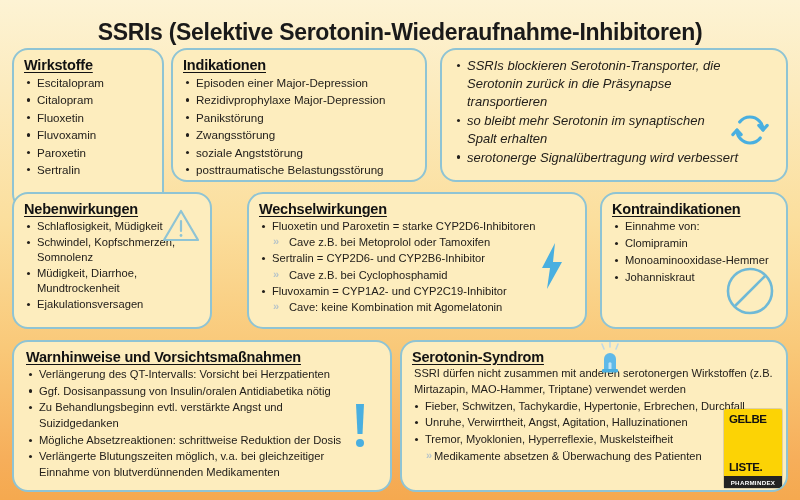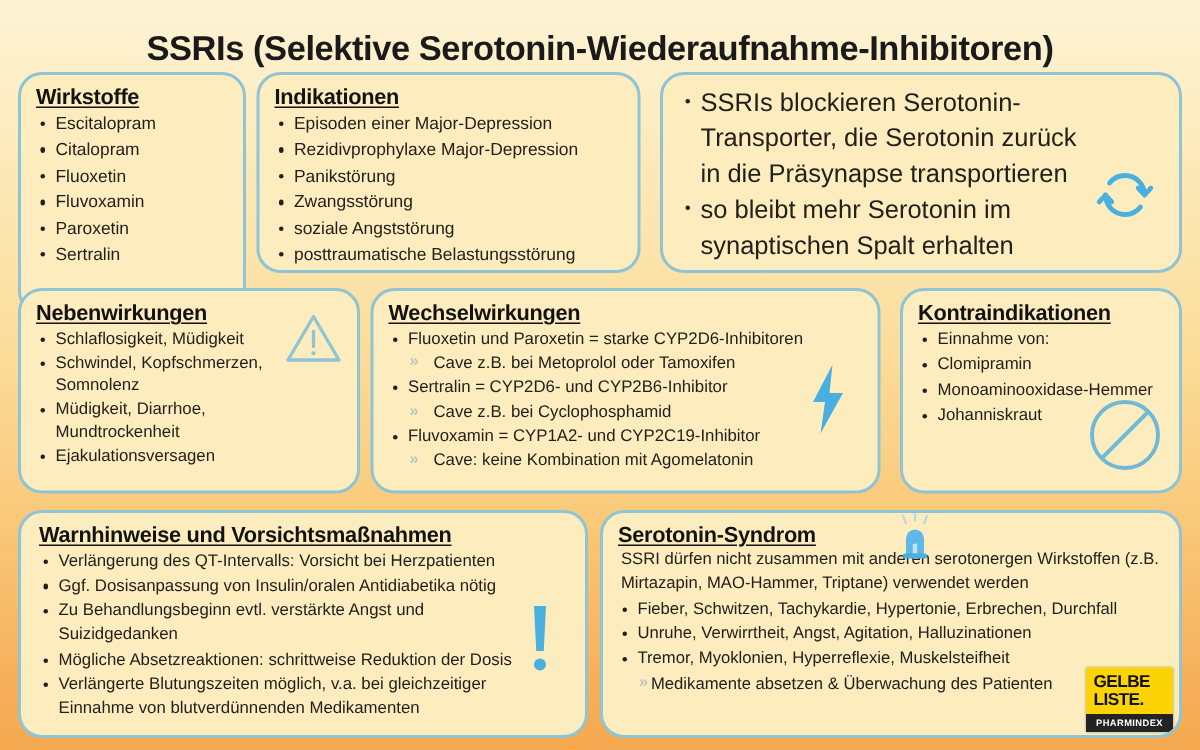--- a/index.html
+++ b/index.html
@@ -46,28 +46,28 @@
     content:"\00BB";position:absolute;left:14px;top:-1px;
     color:#B7C4C9;font-size:11px;font-weight:bold;background:none;
     width:auto;height:auto;border-radius:0;
   }
   li.plain{padding-left:2px;}
   li.plain::before{content:none;}
   
   #card-wirkstoffe   {left:12px;  top:48px;  width:152px; height:162px; padding:7px 8px 12px 10px;}
   #card-indikationen {left:171px; top:48px;  width:256px; height:134px; padding:7px 8px 0 10px;}
   #card-wirkmech     {left:440px; top:48px;  width:348px; height:134px; padding:7px 8px 0 12px;}
-  #card-neben        {left:12px;  top:192px; width:228px; height:137px; padding:7px 8px 0 10px;}
+  #card-neben        {left:12px;  top:192px; width:200px; height:137px; padding:7px 8px 0 10px;}
   #card-wechsel      {left:247px; top:192px; width:340px; height:137px; padding:7px 8px 0 10px;}
   #card-kontra       {left:600px; top:192px; width:188px; height:137px; padding:7px 6px 0 10px;}
   #card-warn         {left:12px;  top:340px; width:380px; height:152px; padding:7px 24px 0 12px;}
   #card-serotonin    {left:400px; top:340px; width:388px; height:152px; padding:7px 6px 0 10px;}
 
   #card-wirkstoffe li,#card-indikationen li{font-size:11.6px;line-height:1.42;}
-  #card-wirkmech li{font-size:17px;line-height:1.38;}
+  #card-wirkmech li{font-size:13px;line-height:1.38;font-style:italic;}
   #card-neben li{font-size:11.2px;line-height:1.34;}
   #card-wechsel li{font-size:11.2px;line-height:1.36;}
   #card-kontra li{font-size:11.2px;line-height:1.42;}
   #card-warn li{font-size:11.2px;line-height:1.40;}
   #card-serotonin li{font-size:11.1px;line-height:1.40;}
   #card-serotonin h2{margin-bottom:1px;}
 
   .icon{position:absolute;pointer-events:none;}
   #icon-recycle{right:14px;top:58px;}
   #icon-warning-triangle{right:8px;top:12px;}
@@ -79,21 +79,21 @@
   #logo{
     position:absolute;right:4px;bottom:2px;width:58px;
     background:#FCD305;border-radius:2px;
     padding:5px 0 0 0;box-sizing:border-box;
     box-shadow:0 0 0 1px rgba(0,0,0,.12);
   }
   #logo .l1,#logo .l2{
     font-size:11.5px;font-weight:bold;color:#111;line-height:.98;
     text-align:left;padding-left:5px;letter-spacing:-.4px;
   }
-  #logo .l2{margin-bottom:3px;}
+  #logo .l2{margin-bottom:3px;margin-top:36px;}
   #logo .l3{
     background:#232323;color:#fff;font-size:6.2px;font-weight:bold;
     letter-spacing:.3px;text-align:center;padding:2.5px 0 2.5px 0;
   }
 </style>
 </head>
 <body>
 
 <h1 class="title">SSRIs (Selektive Serotonin-Wiederaufnahme-Inhibitoren)</h1>
 

